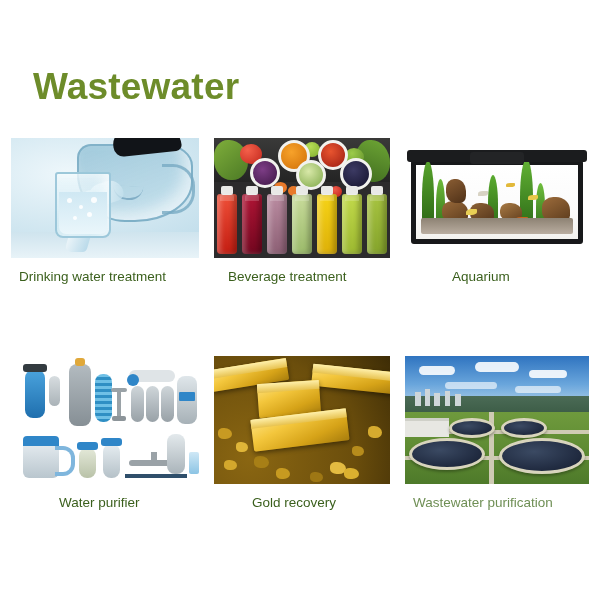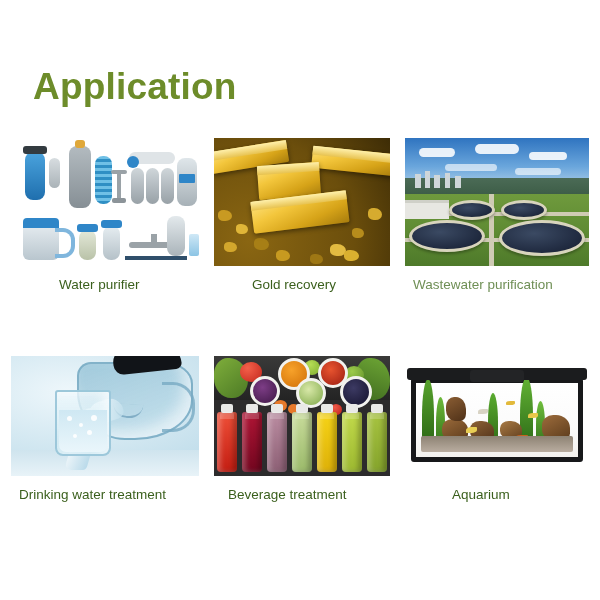--- a/index.html
+++ b/index.html
@@ -209,132 +209,23 @@
     border:3px solid #d8d4bd;box-sizing:border-box;
     box-shadow:0 2px 3px rgba(0,0,0,.3);
   }
   .bldg{position:absolute;background:#e7e7e2;border-top:3px solid #cfd0c8;}
 </style>
 </head>
 <body>
 
 <div class="page">
 
-  <div class="page-title">Application</div>
+  <div class="page-title">Wastewater</div>
 
   <div class="grid">
-
-    <div class="row row2">
-
-      <div class="cell c0">
-        <div class="thumb">
-          <div class="art wp-bg">
-
-            <div class="wp wp-round" style="left:14px;top:14px;width:20px;height:48px;background:linear-gradient(180deg,#4aa3dd,#1f6fae);"></div>
-            <div class="wp-cap" style="left:12px;top:8px;width:24px;height:8px;background:#333b40;"></div>
-            <div class="wp wp-round" style="left:38px;top:20px;width:11px;height:30px;background:linear-gradient(180deg,#d7dde0,#aab3b8);"></div>
-
-            <div class="wp wp-round" style="left:58px;top:8px;width:22px;height:62px;background:linear-gradient(180deg,#b3bbc0,#868f95);"></div>
-            <div class="wp-cap" style="left:64px;top:2px;width:10px;height:8px;background:#e0a83a;"></div>
-            <div class="wp wp-round" style="left:84px;top:18px;width:17px;height:48px;background:repeating-linear-gradient(180deg,#6fc0e6 0 3px,#2f8fc4 3px 6px);"></div>
-
-            <div class="wp" style="left:106px;top:36px;width:4px;height:26px;background:#9aa2a7;"></div>
-            <div class="wp" style="left:100px;top:32px;width:16px;height:4px;background:#9aa2a7;border-radius:3px;"></div>
-            <div class="wp" style="left:101px;top:60px;width:14px;height:5px;background:#8c9499;border-radius:2px;"></div>
-
-            <div class="wp wp-round" style="left:120px;top:30px;width:13px;height:36px;background:linear-gradient(180deg,#cfd6da,#98a1a7);"></div>
-            <div class="wp wp-round" style="left:135px;top:30px;width:13px;height:36px;background:linear-gradient(180deg,#cfd6da,#98a1a7);"></div>
-            <div class="wp wp-round" style="left:150px;top:30px;width:13px;height:36px;background:linear-gradient(180deg,#cfd6da,#98a1a7);"></div>
-            <div class="wp" style="left:118px;top:14px;width:46px;height:12px;background:#dfe4e7;border-radius:6px;"></div>
-            <div class="wp" style="left:116px;top:18px;width:12px;height:12px;background:#2f86c8;border-radius:50%;"></div>
-            <div class="wp wp-round" style="left:166px;top:20px;width:20px;height:48px;background:linear-gradient(180deg,#dfe6ea,#a7b1b7);"></div>
-            <div class="wp" style="left:168px;top:36px;width:16px;height:9px;background:#2f86c8;border-radius:1px;"></div>
-
-            <div class="wp" style="left:12px;top:84px;width:36px;height:38px;background:linear-gradient(180deg,#e8eef2,#b9c6ce);border-radius:3px 3px 6px 6px;"></div>
-            <div class="wp" style="left:12px;top:80px;width:36px;height:10px;background:#2f86c8;border-radius:4px 4px 0 0;"></div>
-            <div class="wp" style="left:44px;top:90px;width:16px;height:22px;border:4px solid #7fb6dd;border-left:none;border-radius:0 12px 12px 0;"></div>
-
-            <div class="wp wp-round" style="left:68px;top:92px;width:17px;height:30px;background:linear-gradient(180deg,#e4e9d9,#b9c2a8);"></div>
-            <div class="wp-cap" style="left:66px;top:86px;width:21px;height:8px;background:#2f86c8;"></div>
-            <div class="wp wp-round" style="left:92px;top:88px;width:17px;height:34px;background:linear-gradient(180deg,#e6edf1,#b5c1c8);"></div>
-            <div class="wp-cap" style="left:90px;top:82px;width:21px;height:8px;background:#2f86c8;"></div>
-
-            <div class="wp" style="left:118px;top:104px;width:44px;height:6px;background:#9aa2a7;border-radius:3px;"></div>
-            <div class="wp" style="left:140px;top:96px;width:6px;height:10px;background:#9aa2a7;"></div>
-            <div class="wp" style="left:114px;top:118px;width:62px;height:4px;background:#2f4f6b;"></div>
-            <div class="wp wp-round" style="left:156px;top:78px;width:18px;height:40px;background:linear-gradient(180deg,#e3e9ec,#aab4ba);"></div>
-            <div class="wp" style="left:178px;top:96px;width:10px;height:22px;background:linear-gradient(180deg,#cfe8f6,#8cc4e4);border-radius:2px;"></div>
-          </div>
-        </div>
-        <div class="caption cap-pad-48">Water purifier</div>
-      </div>
-
-      <div class="cell c1">
-        <div class="thumb">
-          <div class="art gold-bg">
-            <div class="nugget" style="left:4px;top:72px;width:14px;height:11px;background:#c89a22;"></div>
-            <div class="nugget" style="left:22px;top:86px;width:12px;height:10px;background:#e0b638;"></div>
-            <div class="nugget" style="left:40px;top:100px;width:15px;height:12px;background:#a77f16;"></div>
-            <div class="nugget" style="left:10px;top:104px;width:13px;height:10px;background:#d3a72c;"></div>
-            <div class="nugget" style="right:8px;top:70px;width:14px;height:12px;background:#d6ab2f;"></div>
-            <div class="nugget" style="right:26px;top:90px;width:12px;height:10px;background:#b68c1c;"></div>
-            <div class="nugget" style="right:44px;top:106px;width:16px;height:12px;background:#e3bb41;"></div>
-            <div class="nugget" style="left:62px;top:112px;width:14px;height:11px;background:#c79a20;"></div>
-            <div class="nugget" style="left:96px;top:116px;width:13px;height:10px;background:#9e7714;"></div>
-            <div class="nugget" style="left:130px;top:112px;width:15px;height:11px;background:#dab02f;"></div>
-
-            <div class="bar" style="left:-4px;top:8px;width:78px;height:22px;transform:rotate(-9deg);border-radius:2px;">
-              <div class="bar-top"></div>
-            </div>
-            <div class="bar" style="right:-6px;top:12px;width:84px;height:22px;transform:rotate(6deg);border-radius:2px;">
-              <div class="bar-top"></div>
-            </div>
-            <div class="bar" style="left:44px;top:26px;width:62px;height:34px;transform:rotate(-4deg);border-radius:2px;">
-              <div class="bar-top"></div>
-            </div>
-            <div class="bar" style="left:38px;top:58px;width:96px;height:32px;transform:rotate(-7deg);border-radius:2px;">
-              <div class="bar-top"></div>
-            </div>
-          </div>
-        </div>
-        <div class="caption cap-pad-38">Gold recovery</div>
-      </div>
-
-      <div class="cell c2">
-        <div class="thumb">
-          <div class="art">
-            <div class="ww-sky">
-              <div class="cloud" style="left:14px;top:10px;width:36px;height:9px;"></div>
-              <div class="cloud" style="left:70px;top:6px;width:44px;height:10px;"></div>
-              <div class="cloud" style="left:124px;top:14px;width:38px;height:8px;"></div>
-              <div class="cloud" style="left:40px;top:26px;width:52px;height:7px;opacity:.7;"></div>
-              <div class="cloud" style="left:110px;top:30px;width:46px;height:7px;opacity:.7;"></div>
-            </div>
-            <div class="hills"></div>
-            <div class="city" style="left:10px;top:36px;width:6px;height:14px;"></div>
-            <div class="city" style="left:20px;top:33px;width:5px;height:17px;"></div>
-            <div class="city" style="left:29px;top:37px;width:6px;height:13px;"></div>
-            <div class="city" style="left:40px;top:35px;width:5px;height:15px;"></div>
-            <div class="city" style="left:50px;top:38px;width:6px;height:12px;"></div>
-
-            <div class="lawn">
-              <div class="path" style="left:0;top:18px;right:0;height:4px;"></div>
-              <div class="path" style="left:84px;top:0;width:5px;bottom:0;"></div>
-              <div class="path" style="left:0;top:44px;right:0;height:4px;"></div>
-              <div class="bldg" style="left:0;top:6px;width:44px;height:16px;"></div>
-              <div class="tank-c" style="left:44px;top:6px;width:46px;height:20px;"></div>
-              <div class="tank-c" style="left:96px;top:6px;width:46px;height:20px;"></div>
-              <div class="tank-c" style="left:4px;top:26px;width:76px;height:32px;"></div>
-              <div class="tank-c" style="left:94px;top:26px;width:86px;height:36px;"></div>
-            </div>
-          </div>
-        </div>
-        <div class="caption light cap-pad-8">Wastewater purification</div>
-      </div>
-    </div>
 
     <div class="row row1">
 
       <div class="cell c0">
         <div class="thumb">
           <div class="art water-bg">
             <div class="water-table"></div>
             <div class="pitcher">
               <div class="pitcher-handle"></div>
               <div class="pitcher-dimple"></div>
@@ -411,14 +302,123 @@
               <div class="gravel"></div>
             </div>
             <div class="hood">
               <div class="hood-box"></div>
             </div>
           </div>
         </div>
         <div class="caption cap-pad-47">Aquarium</div>
       </div>
     </div>
+
+    <div class="row row2">
+
+      <div class="cell c0">
+        <div class="thumb">
+          <div class="art wp-bg">
+
+            <div class="wp wp-round" style="left:14px;top:14px;width:20px;height:48px;background:linear-gradient(180deg,#4aa3dd,#1f6fae);"></div>
+            <div class="wp-cap" style="left:12px;top:8px;width:24px;height:8px;background:#333b40;"></div>
+            <div class="wp wp-round" style="left:38px;top:20px;width:11px;height:30px;background:linear-gradient(180deg,#d7dde0,#aab3b8);"></div>
+
+            <div class="wp wp-round" style="left:58px;top:8px;width:22px;height:62px;background:linear-gradient(180deg,#b3bbc0,#868f95);"></div>
+            <div class="wp-cap" style="left:64px;top:2px;width:10px;height:8px;background:#e0a83a;"></div>
+            <div class="wp wp-round" style="left:84px;top:18px;width:17px;height:48px;background:repeating-linear-gradient(180deg,#6fc0e6 0 3px,#2f8fc4 3px 6px);"></div>
+
+            <div class="wp" style="left:106px;top:36px;width:4px;height:26px;background:#9aa2a7;"></div>
+            <div class="wp" style="left:100px;top:32px;width:16px;height:4px;background:#9aa2a7;border-radius:3px;"></div>
+            <div class="wp" style="left:101px;top:60px;width:14px;height:5px;background:#8c9499;border-radius:2px;"></div>
+
+            <div class="wp wp-round" style="left:120px;top:30px;width:13px;height:36px;background:linear-gradient(180deg,#cfd6da,#98a1a7);"></div>
+            <div class="wp wp-round" style="left:135px;top:30px;width:13px;height:36px;background:linear-gradient(180deg,#cfd6da,#98a1a7);"></div>
+            <div class="wp wp-round" style="left:150px;top:30px;width:13px;height:36px;background:linear-gradient(180deg,#cfd6da,#98a1a7);"></div>
+            <div class="wp" style="left:118px;top:14px;width:46px;height:12px;background:#dfe4e7;border-radius:6px;"></div>
+            <div class="wp" style="left:116px;top:18px;width:12px;height:12px;background:#2f86c8;border-radius:50%;"></div>
+            <div class="wp wp-round" style="left:166px;top:20px;width:20px;height:48px;background:linear-gradient(180deg,#dfe6ea,#a7b1b7);"></div>
+            <div class="wp" style="left:168px;top:36px;width:16px;height:9px;background:#2f86c8;border-radius:1px;"></div>
+
+            <div class="wp" style="left:12px;top:84px;width:36px;height:38px;background:linear-gradient(180deg,#e8eef2,#b9c6ce);border-radius:3px 3px 6px 6px;"></div>
+            <div class="wp" style="left:12px;top:80px;width:36px;height:10px;background:#2f86c8;border-radius:4px 4px 0 0;"></div>
+            <div class="wp" style="left:44px;top:90px;width:16px;height:22px;border:4px solid #7fb6dd;border-left:none;border-radius:0 12px 12px 0;"></div>
+
+            <div class="wp wp-round" style="left:68px;top:92px;width:17px;height:30px;background:linear-gradient(180deg,#e4e9d9,#b9c2a8);"></div>
+            <div class="wp-cap" style="left:66px;top:86px;width:21px;height:8px;background:#2f86c8;"></div>
+            <div class="wp wp-round" style="left:92px;top:88px;width:17px;height:34px;background:linear-gradient(180deg,#e6edf1,#b5c1c8);"></div>
+            <div class="wp-cap" style="left:90px;top:82px;width:21px;height:8px;background:#2f86c8;"></div>
+
+            <div class="wp" style="left:118px;top:104px;width:44px;height:6px;background:#9aa2a7;border-radius:3px;"></div>
+            <div class="wp" style="left:140px;top:96px;width:6px;height:10px;background:#9aa2a7;"></div>
+            <div class="wp" style="left:114px;top:118px;width:62px;height:4px;background:#2f4f6b;"></div>
+            <div class="wp wp-round" style="left:156px;top:78px;width:18px;height:40px;background:linear-gradient(180deg,#e3e9ec,#aab4ba);"></div>
+            <div class="wp" style="left:178px;top:96px;width:10px;height:22px;background:linear-gradient(180deg,#cfe8f6,#8cc4e4);border-radius:2px;"></div>
+          </div>
+        </div>
+        <div class="caption cap-pad-48">Water purifier</div>
+      </div>
+
+      <div class="cell c1">
+        <div class="thumb">
+          <div class="art gold-bg">
+            <div class="nugget" style="left:4px;top:72px;width:14px;height:11px;background:#c89a22;"></div>
+            <div class="nugget" style="left:22px;top:86px;width:12px;height:10px;background:#e0b638;"></div>
+            <div class="nugget" style="left:40px;top:100px;width:15px;height:12px;background:#a77f16;"></div>
+            <div class="nugget" style="left:10px;top:104px;width:13px;height:10px;background:#d3a72c;"></div>
+            <div class="nugget" style="right:8px;top:70px;width:14px;height:12px;background:#d6ab2f;"></div>
+            <div class="nugget" style="right:26px;top:90px;width:12px;height:10px;background:#b68c1c;"></div>
+            <div class="nugget" style="right:44px;top:106px;width:16px;height:12px;background:#e3bb41;"></div>
+            <div class="nugget" style="left:62px;top:112px;width:14px;height:11px;background:#c79a20;"></div>
+            <div class="nugget" style="left:96px;top:116px;width:13px;height:10px;background:#9e7714;"></div>
+            <div class="nugget" style="left:130px;top:112px;width:15px;height:11px;background:#dab02f;"></div>
+
+            <div class="bar" style="left:-4px;top:8px;width:78px;height:22px;transform:rotate(-9deg);border-radius:2px;">
+              <div class="bar-top"></div>
+            </div>
+            <div class="bar" style="right:-6px;top:12px;width:84px;height:22px;transform:rotate(6deg);border-radius:2px;">
+              <div class="bar-top"></div>
+            </div>
+            <div class="bar" style="left:44px;top:26px;width:62px;height:34px;transform:rotate(-4deg);border-radius:2px;">
+              <div class="bar-top"></div>
+            </div>
+            <div class="bar" style="left:38px;top:58px;width:96px;height:32px;transform:rotate(-7deg);border-radius:2px;">
+              <div class="bar-top"></div>
+            </div>
+          </div>
+        </div>
+        <div class="caption cap-pad-38">Gold recovery</div>
+      </div>
+
+      <div class="cell c2">
+        <div class="thumb">
+          <div class="art">
+            <div class="ww-sky">
+              <div class="cloud" style="left:14px;top:10px;width:36px;height:9px;"></div>
+              <div class="cloud" style="left:70px;top:6px;width:44px;height:10px;"></div>
+              <div class="cloud" style="left:124px;top:14px;width:38px;height:8px;"></div>
+              <div class="cloud" style="left:40px;top:26px;width:52px;height:7px;opacity:.7;"></div>
+              <div class="cloud" style="left:110px;top:30px;width:46px;height:7px;opacity:.7;"></div>
+            </div>
+            <div class="hills"></div>
+            <div class="city" style="left:10px;top:36px;width:6px;height:14px;"></div>
+            <div class="city" style="left:20px;top:33px;width:5px;height:17px;"></div>
+            <div class="city" style="left:29px;top:37px;width:6px;height:13px;"></div>
+            <div class="city" style="left:40px;top:35px;width:5px;height:15px;"></div>
+            <div class="city" style="left:50px;top:38px;width:6px;height:12px;"></div>
+
+            <div class="lawn">
+              <div class="path" style="left:0;top:18px;right:0;height:4px;"></div>
+              <div class="path" style="left:84px;top:0;width:5px;bottom:0;"></div>
+              <div class="path" style="left:0;top:44px;right:0;height:4px;"></div>
+              <div class="bldg" style="left:0;top:6px;width:44px;height:16px;"></div>
+              <div class="tank-c" style="left:44px;top:6px;width:46px;height:20px;"></div>
+              <div class="tank-c" style="left:96px;top:6px;width:46px;height:20px;"></div>
+              <div class="tank-c" style="left:4px;top:26px;width:76px;height:32px;"></div>
+              <div class="tank-c" style="left:94px;top:26px;width:86px;height:36px;"></div>
+            </div>
+          </div>
+        </div>
+        <div class="caption light cap-pad-8">Wastewater purification</div>
+      </div>
+    </div>
   </div>
 </div>
 
 </body></html>

